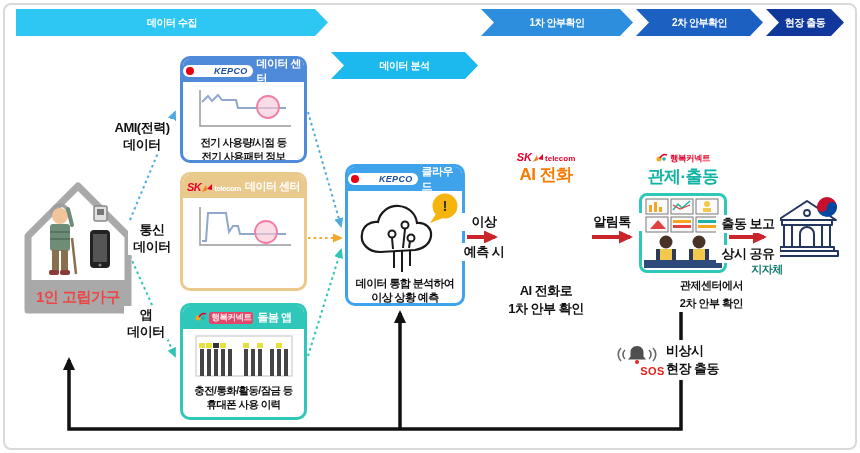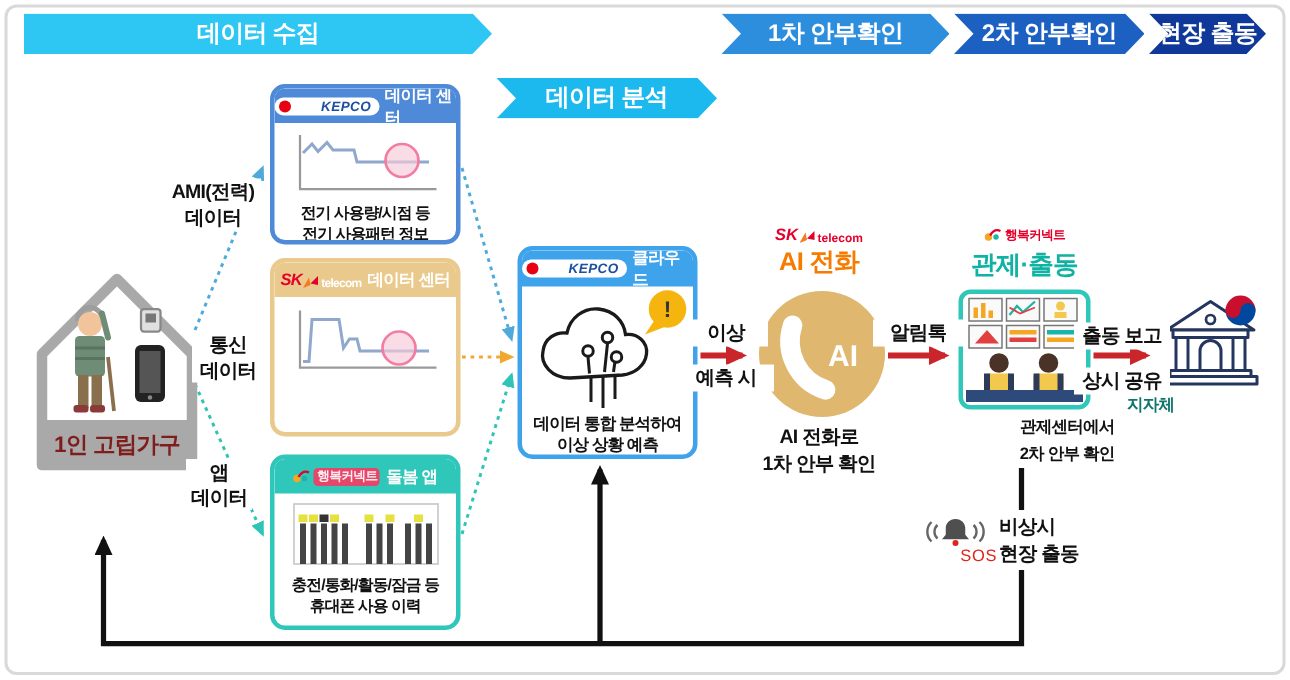--- a/index.html
+++ b/index.html
@@ -2,40 +2,40 @@
 <html><head>
 <meta charset="utf-8">
 <style>
   html,body{margin:0;padding:0;background:#fff;}
   .canvas{position:relative;width:860px;height:453px;background:#fff;overflow:hidden;
           font-family:"Liberation Sans","DejaVu Sans",sans-serif;}
   .frame{position:absolute;inset:3px;border:2px solid #d9d9d9;border-radius:8px;pointer-events:none;}
 
   
   .stage{position:absolute;top:9px;height:27px;line-height:27px;color:#fff;font-weight:bold;
-         font-size:16px;text-align:center;letter-spacing:-0.5px;}
+         font-size:10px;text-align:center;letter-spacing:-0.5px;}
   .stage.first{clip-path:polygon(0 0,calc(100% - 13px) 0,100% 50%,calc(100% - 13px) 100%,0 100%);}
   .stage.mid{clip-path:polygon(0 0,calc(100% - 13px) 0,100% 50%,calc(100% - 13px) 100%,0 100%,13px 50%);}
   .s1{left:16px;width:312px;background:#2ec6f2;}
   .s2{left:331px;width:147px;background:#1cb9ee;margin-top:43px;}
   .s3{left:481px;width:152px;background:#2e8ede;}
   .s4{left:636px;width:127px;background:#1c60c2;}
   .s5{left:766px;width:78px;background:#10389a;}
 
   
   .overlay{position:absolute;left:0;top:0;}
   .dot{stroke-dasharray:2.5 3.2;stroke-width:2;fill:none;}
   .c-blue{stroke:#4faadc;}  .c-orange{stroke:#f0a830;}  .c-teal{stroke:#2ec4b6;}
   .red-arrow{stroke:#c9252b;stroke-width:4;fill:none;}
   .blk{stroke:#111;stroke-width:3.5;fill:none;}
 
   
   .house{position:absolute;left:22px;top:178px;width:112px;height:140px;}
   .house-label{position:absolute;left:6px;right:6px;bottom:10px;height:22px;line-height:22px;
-               text-align:center;color:#7f1d1d;font-weight:bold;font-size:15px;letter-spacing:-0.5px;}
+               text-align:center;color:#ef4444;font-weight:bold;font-size:15px;letter-spacing:-0.5px;}
 
   
   .dlabel{position:absolute;background:#fff;text-align:center;font-weight:bold;font-size:13px;
           line-height:17px;color:#111;letter-spacing:-0.5px;}
   .lab-ami{left:110px;top:119px;width:64px;}
   .lab-comm{left:128px;top:221px;width:48px;}
   .lab-app{left:124px;top:306px;width:44px;}
 
   
   .dc-box{position:absolute;left:180px;width:127px;border-radius:10px;background:#fff;
@@ -51,21 +51,21 @@
 
   
   .kepco-pill{display:inline-flex;align-items:center;gap:20px;background:#fff;border-radius:8px;
               padding:1px 5px 1px 3px;}
   .kepco-dot{width:8px;height:8px;border-radius:50%;background:#e60012;display:inline-block;}
   .kepco-txt{color:#1b4fa0;font-weight:bold;font-style:italic;font-size:9px;letter-spacing:0.3px;}
   .sk-logo{display:inline-flex;align-items:flex-end;gap:1px;}
   .sk-red{color:#e4002b;font-weight:bold;font-style:italic;font-size:11px;}
   .sk-tel{font-size:8px;font-weight:bold;}
   .sk-tel.on-tan{color:#fff;} .sk-tel.on-white{color:#e4002b;}
-  .hc-logo{display:inline-flex;align-items:center;gap:2px;}
+  .hc-logo{display:inline-flex;align-items:flex-start;gap:2px;}
   .hc-txt{color:#e4002b;font-weight:bold;font-size:8.5px;letter-spacing:-0.5px;}
   .hc-txt.on-teal{color:#ffe9ec;background:#e4476a;border-radius:3px;padding:0 2px;}
 
   
   .cloud-box{position:absolute;left:345px;top:164px;width:120px;height:142px;box-sizing:border-box;
              border:3px solid #3fa3ec;border-radius:10px;background:#fff;overflow:hidden;}
   .cloud-head{height:24px;background:#3fa3ec;display:flex;align-items:center;justify-content:center;
               gap:4px;color:#fff;font-weight:bold;font-size:11px;letter-spacing:-0.5px;}
   .cloud-desc{text-align:center;font-weight:bold;font-size:11px;line-height:14px;color:#111;
               letter-spacing:-0.6px;}
@@ -101,21 +101,21 @@
   .f-alim{left:582px;top:213px;width:60px;}
   .f-rep1{left:716px;top:215px;width:64px;}
   .f-rep2{left:716px;top:245px;width:64px;}
 
   
   .feedback{position:absolute;left:402px;top:337px;width:104px;text-align:center;font-weight:bold;
             font-size:13px;line-height:18px;color:#111;letter-spacing:-0.5px;}
   .emergency{position:absolute;left:613px;top:340px;width:138px;background:#fff;display:flex;
              align-items:center;gap:5px;padding:2px 0;}
   .em-bell{display:flex;flex-direction:column;align-items:center;width:48px;}
-  .em-sos{color:#e2231a;font-weight:normal;font-size:11px;letter-spacing:0.5px;line-height:11px;padding-left:31px;}
+  .em-sos{color:#e2231a;font-weight:bold;font-size:11px;letter-spacing:0.5px;line-height:11px;padding-left:31px;}
   .em-text{font-weight:bold;font-size:13px;line-height:18px;color:#111;letter-spacing:-0.5px;}
 </style>
 </head>
 <body>
 
 <div class="canvas">
 
   <svg class="overlay" width="860" height="453">
     <defs>
       <marker id="mBlue" markerUnits="userSpaceOnUse" markerWidth="10" markerHeight="9" refX="8" refY="4.5" orient="auto">
@@ -307,28 +307,20 @@
     <span class="sk-logo" style="justify-content:center;">
       <span class="sk-red">SK</span>
       <svg width="11" height="9" viewBox="0 0 11 9">
           <path d="M0,8 L4,1 L5,6 Z" fill="#f47b20"></path>
           <path d="M5,5 L10,0 L10,6 Z" fill="#e4002b"></path>
         </svg>
       <span class="sk-tel on-white">telecom</span>
     </span>
   </div>
   <div class="ai-title">AI 전화</div>
-  <div class="ai-circle">
-    <svg width="84" height="84" viewBox="0 0 84 84">
-      <g transform="rotate(-20 40 42)">
-        <path d="M30,18 A34,34 0 0 0 36,66" stroke="#fff" stroke-width="13" stroke-linecap="round" fill="none"></path>
-      </g>
-      <text x="56" y="50" text-anchor="middle" font-size="20" font-weight="bold" fill="#fff">AI</text>
-    </svg>
-  </div>
   <div class="ai-desc">
     <span>AI 전화로</span><br><span>1차 안부 확인</span>
   </div>
 
   <div class="ct-brand">
     <span class="hc-logo" style="justify-content:center;">
       <svg width="12" height="10" viewBox="0 0 12 10">
         <circle cx="3" cy="6" r="2.5" fill="#f5a623"></circle>
         <path d="M4,5 Q7,0 11,2" stroke="#e4002b" stroke-width="1.5" fill="none"></path>
         <circle cx="8" cy="6" r="1.8" fill="#1ab5a8"></circle>

